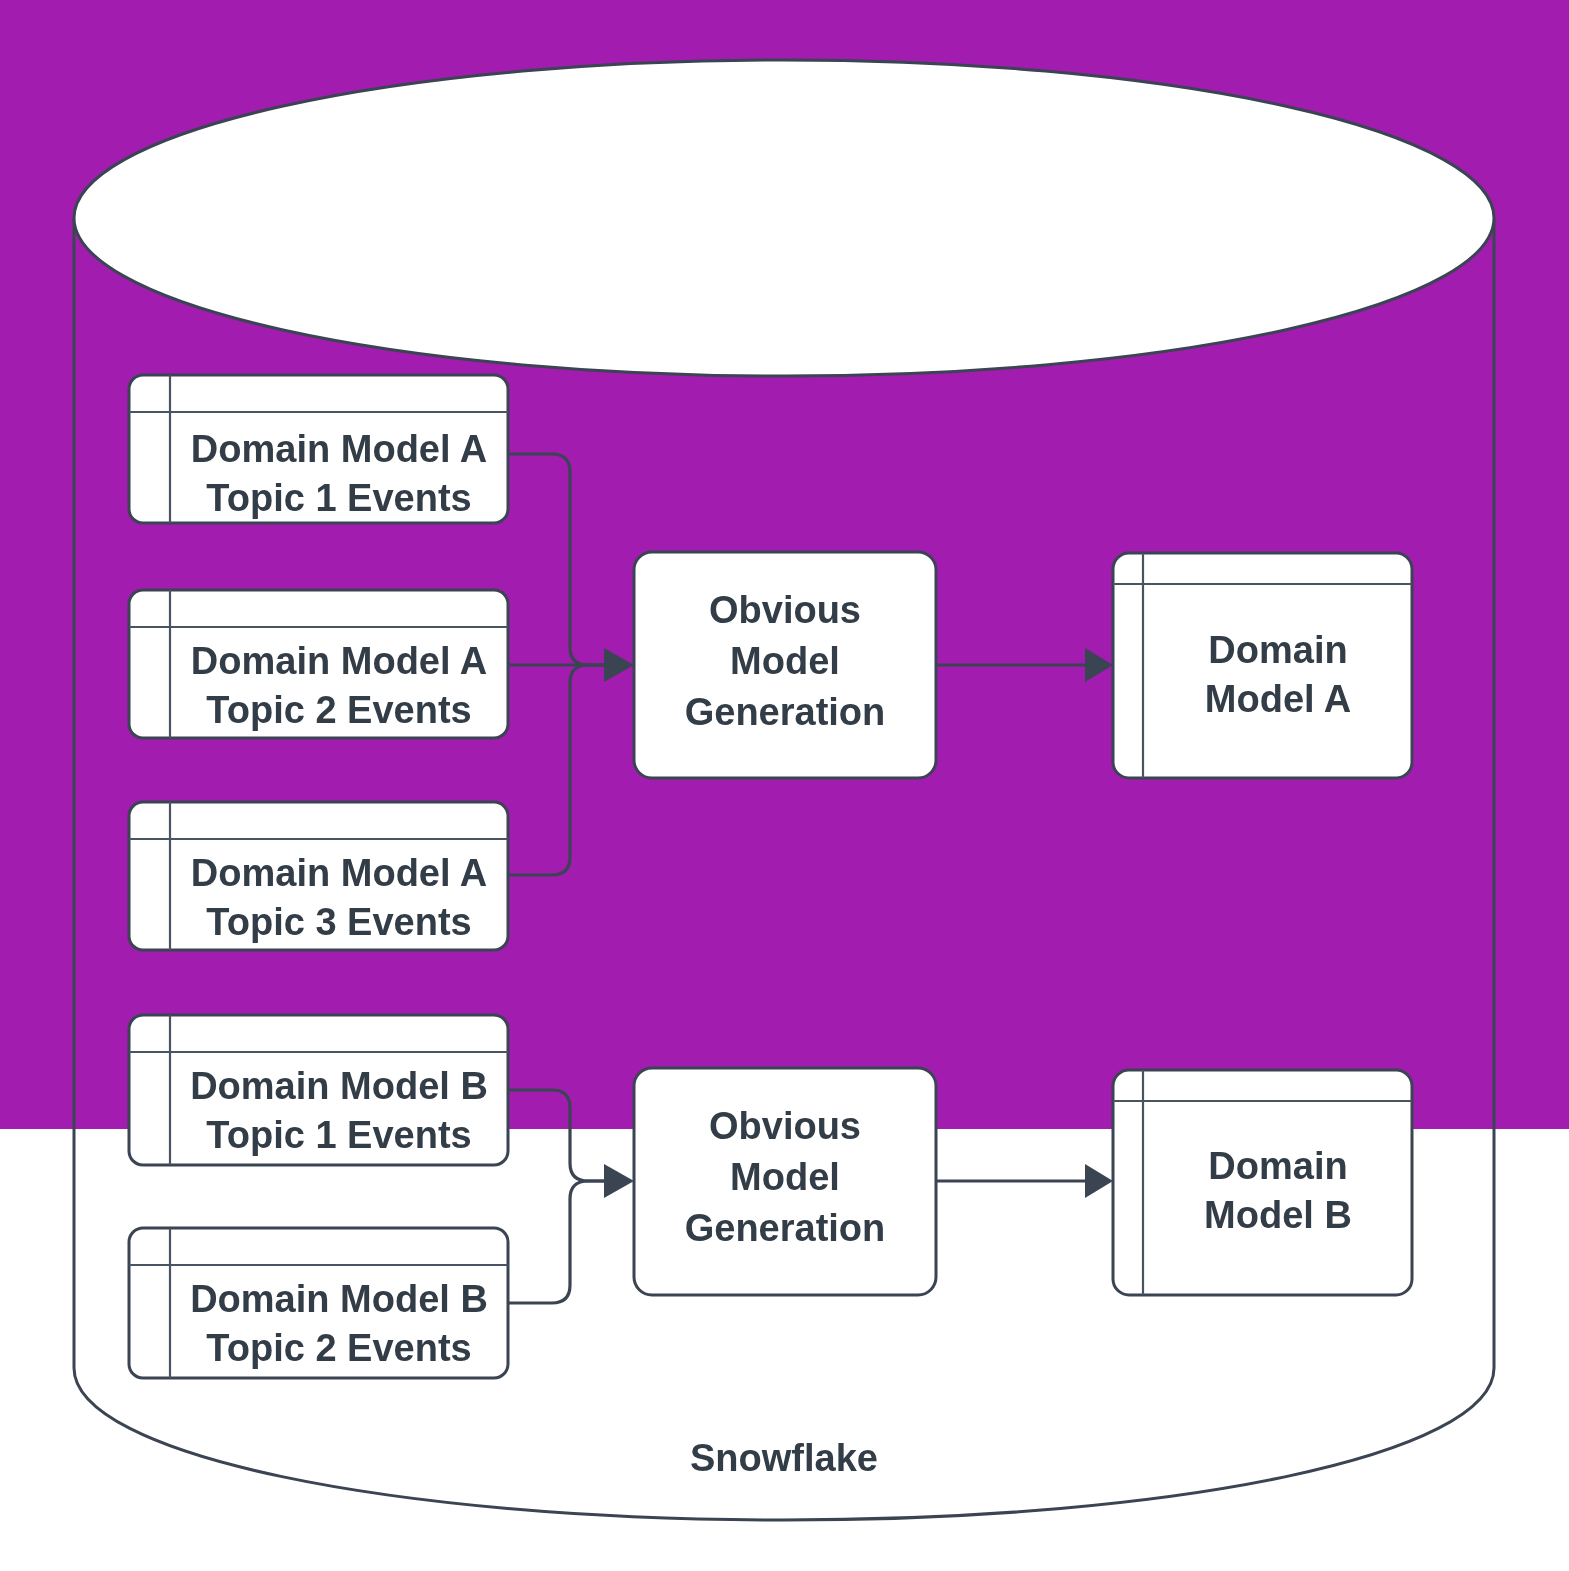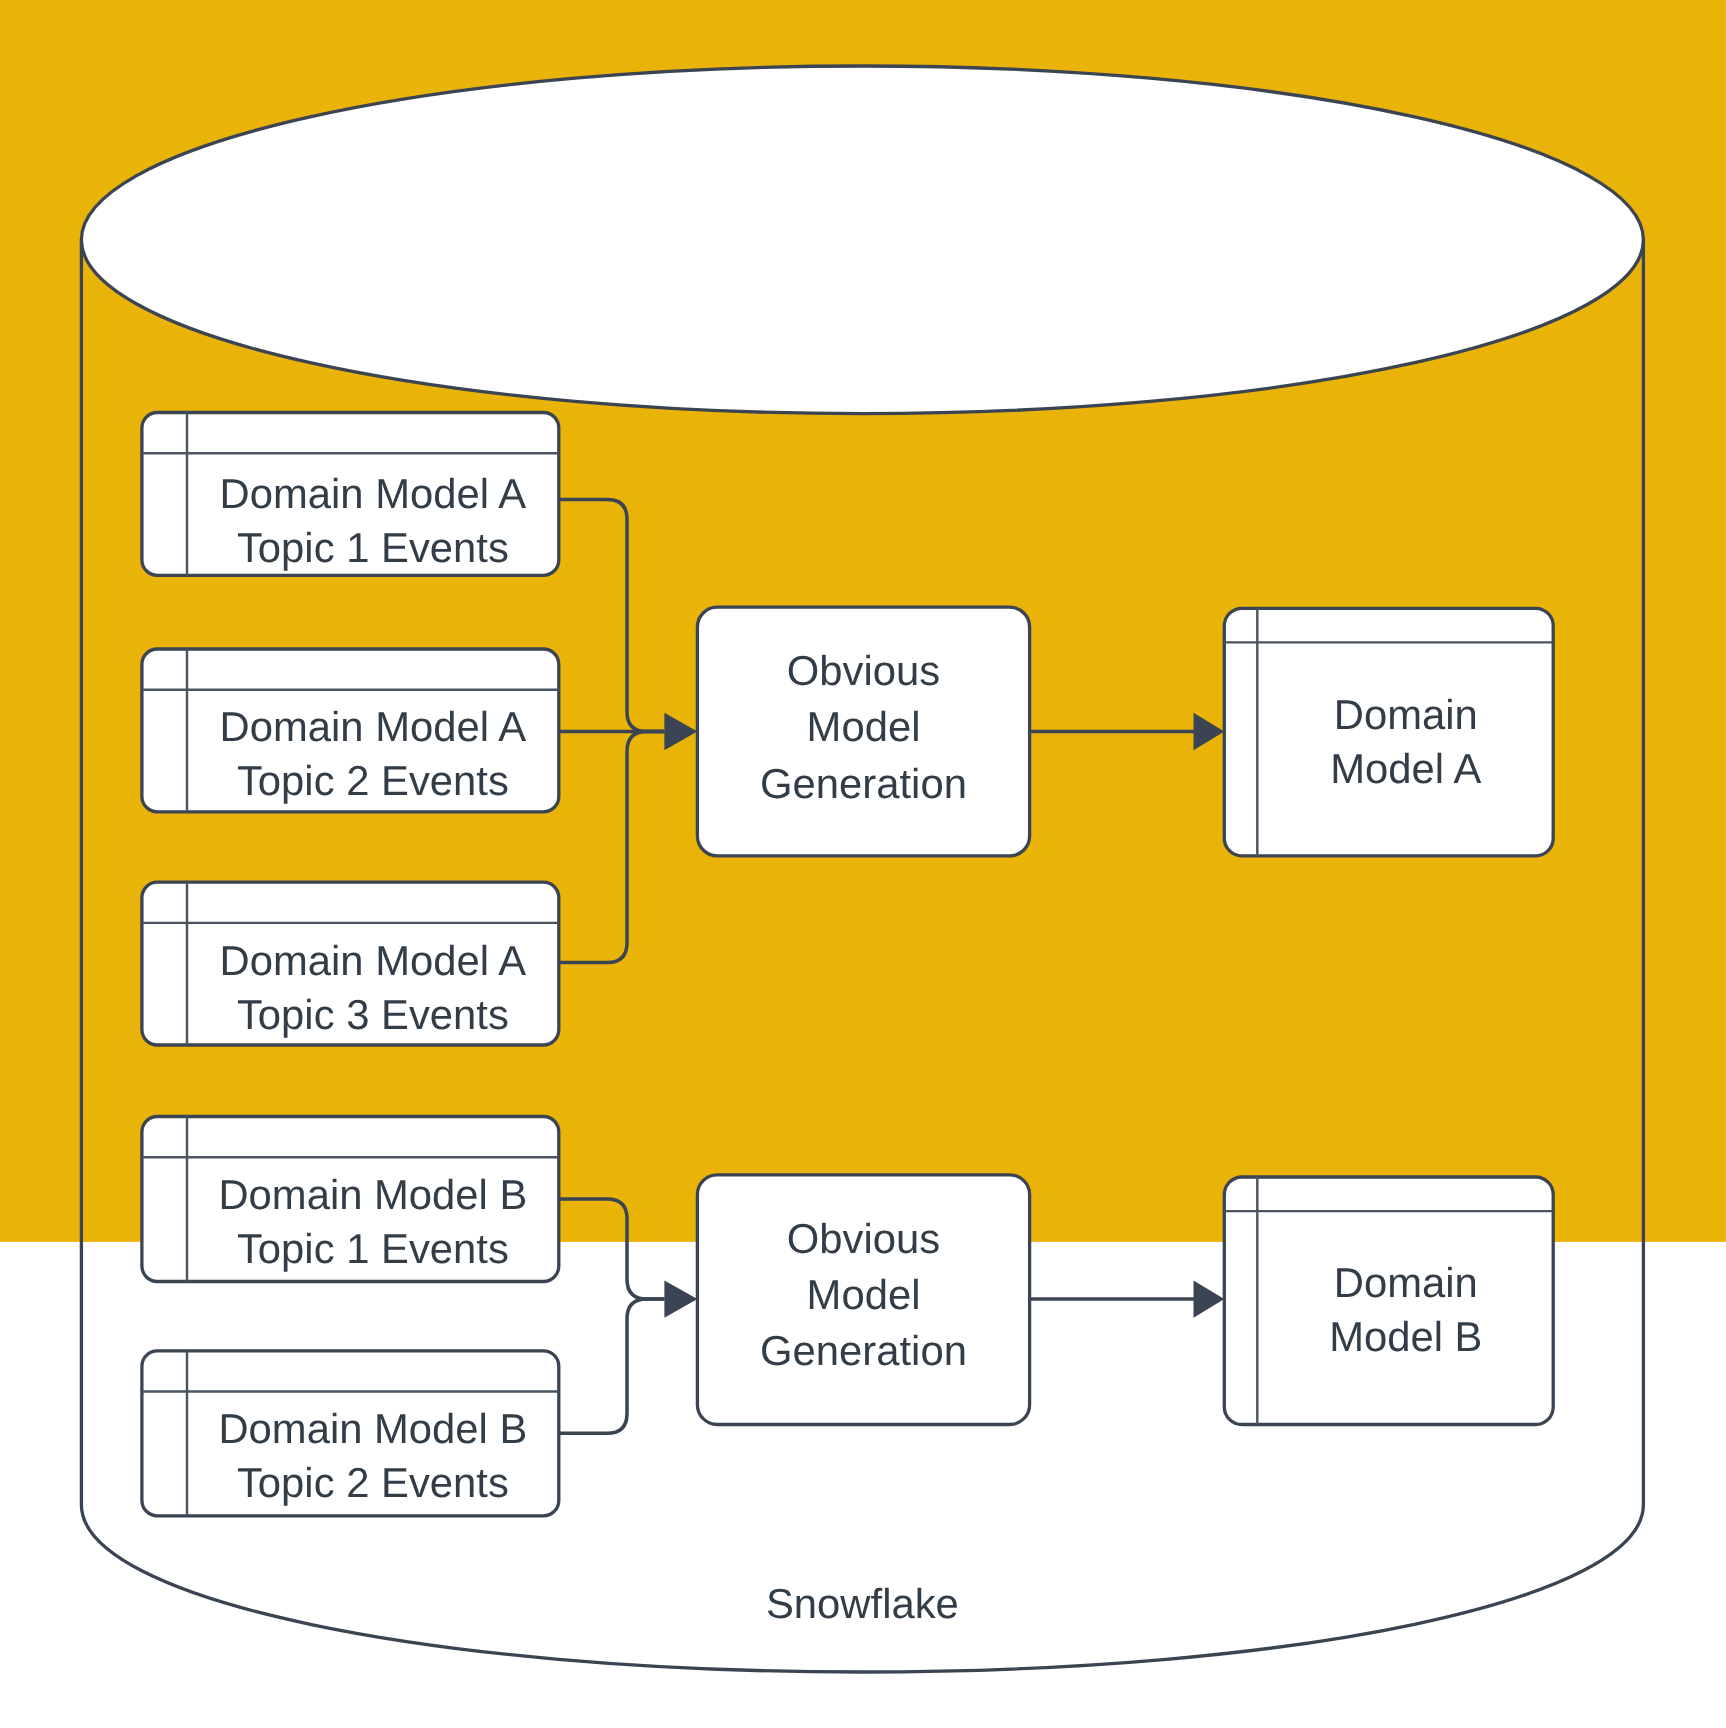--- a/index.html
+++ b/index.html
@@ -10,21 +10,22 @@
   body {
     width: 1569px;
     height: 1571px;
     font-family: "Liberation Sans", sans-serif;
     overflow: hidden;
   }
   #stage {
     position: relative;
     width: 1569px;
     height: 1129px;
-    background: #eab308;
+    background: #a21caf;
+    font-weight: bold;
   }
   svg.diagram {
     position: absolute;
     top: 0;
     left: 0;
     width: 1569px;
     height: 1571px;
     display: block;
   }
   .stroke {

